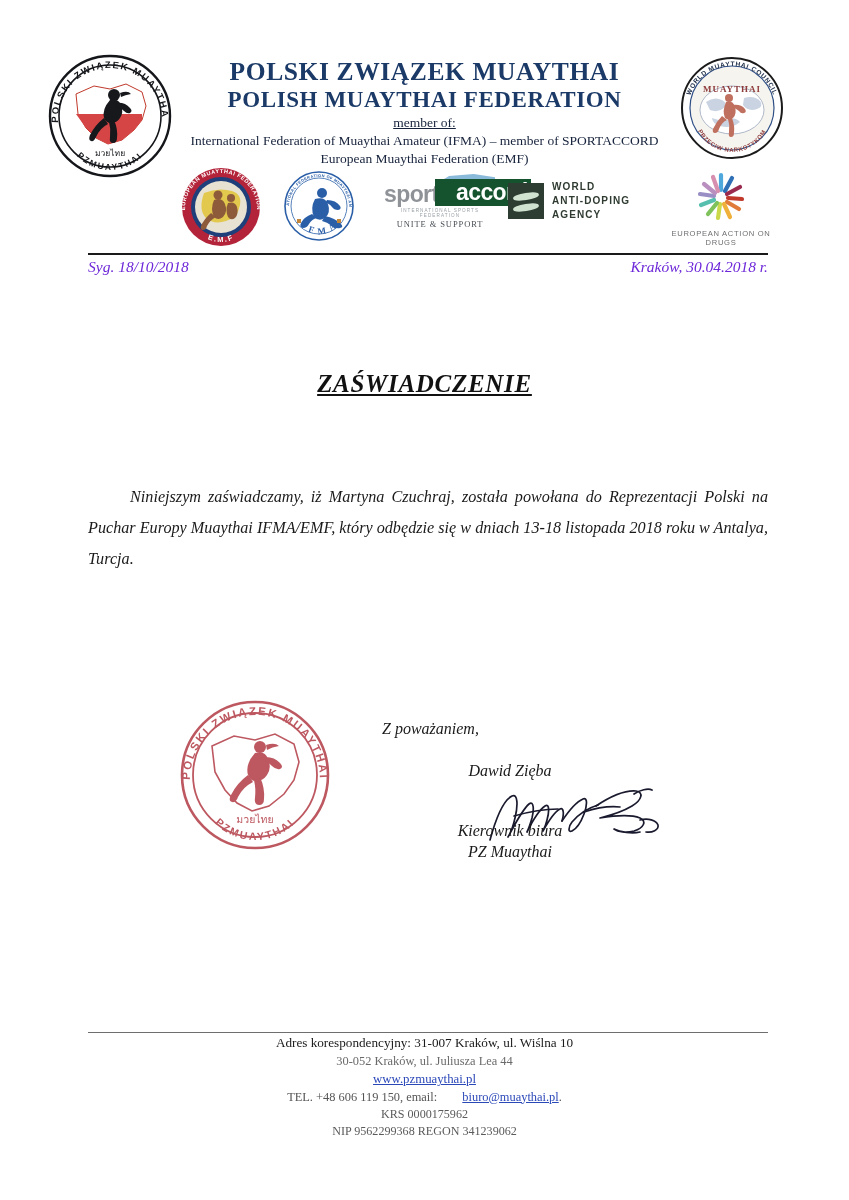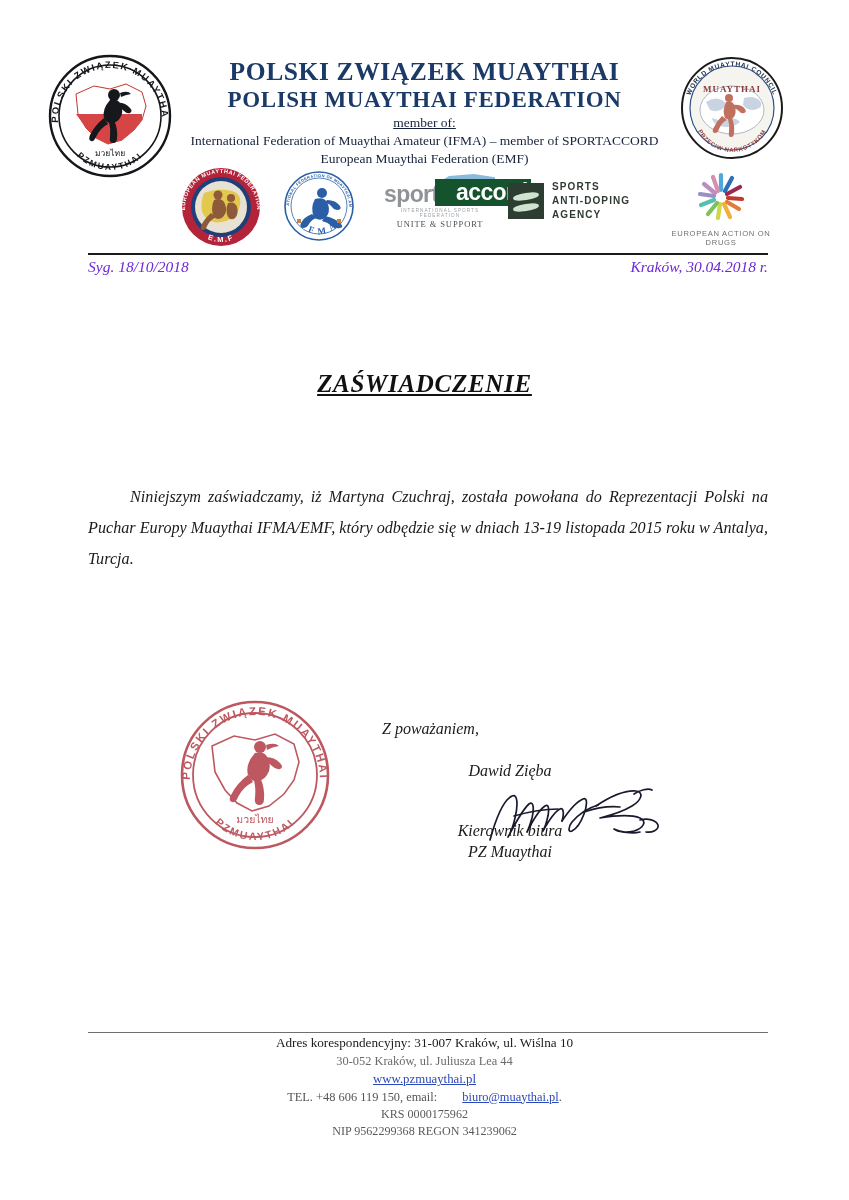--- a/index.html
+++ b/index.html
@@ -369,21 +369,21 @@
         <div class="sa-sub1">INTERNATIONAL SPORTS FEDERATION</div>
         <div class="sa-sub2">UNITE &amp; SUPPORT</div>
       </div>
 
       <div class="partner p-wada wada-wrap">
         <div class="wada-mark">
           <span class="wada-leaf l1"></span>
           <span class="wada-leaf l2"></span>
         </div>
         <div class="wada-txt">
-          <div>SPORTS</div>
+          <div>WORLD</div>
           <div>ANTI-DOPING</div>
           <div>AGENCY</div>
         </div>
       </div>
 
       <div class="partner p-ead">
         <svg class="ead-burst" viewBox="0 0 126 52">
           <g transform="translate(63,26)">
             <g fill="none" stroke-width="4.2" stroke-linecap="round">
               <line x1="0" y1="-7" x2="0" y2="-22" stroke="#4fa8dc"></line>
@@ -408,21 +408,21 @@
   </div>
 
   <div class="rule-top"></div>
   <div class="siglum-row">
     <span>Syg. 18/10/2018</span>
     <span>Kraków, 30.04.2018 r.</span>
   </div>
 
   <div class="doc-title">ZAŚWIADCZENIE</div>
 
-  <div class="body-text">Niniejszym zaświadczamy, iż Martyna Czuchraj, została powołana do Reprezentacji Polski na Puchar Europy Muaythai IFMA/EMF, który odbędzie się w dniach 13-19 listopada 2015 roku w Antalya, Turcja.</div>
+  <div class="body-text">Niniejszym zaświadczamy, iż Martyna Czuchraj, została powołana do Reprezentacji Polski na Puchar Europy Muaythai IFMA/EMF, który odbędzie się w dniach 13-18 listopada 2018 roku w Antalya, Turcja.</div>
 
   <svg class="stamp" viewBox="0 0 166 166">
     <defs>
       <path id="stArcTop" d="M 18,88 A 65,65 0 0 1 148,88"></path>
       <path id="stArcBot" d="M 27,92 A 56,56 0 0 0 139,92"></path>
     </defs>
     <g stroke="#b4414b" fill="none">
       <circle cx="83" cy="83" r="73" stroke-width="2.6"></circle>
       <circle cx="83" cy="83" r="62" stroke-width="1.8"></circle>
     </g>

